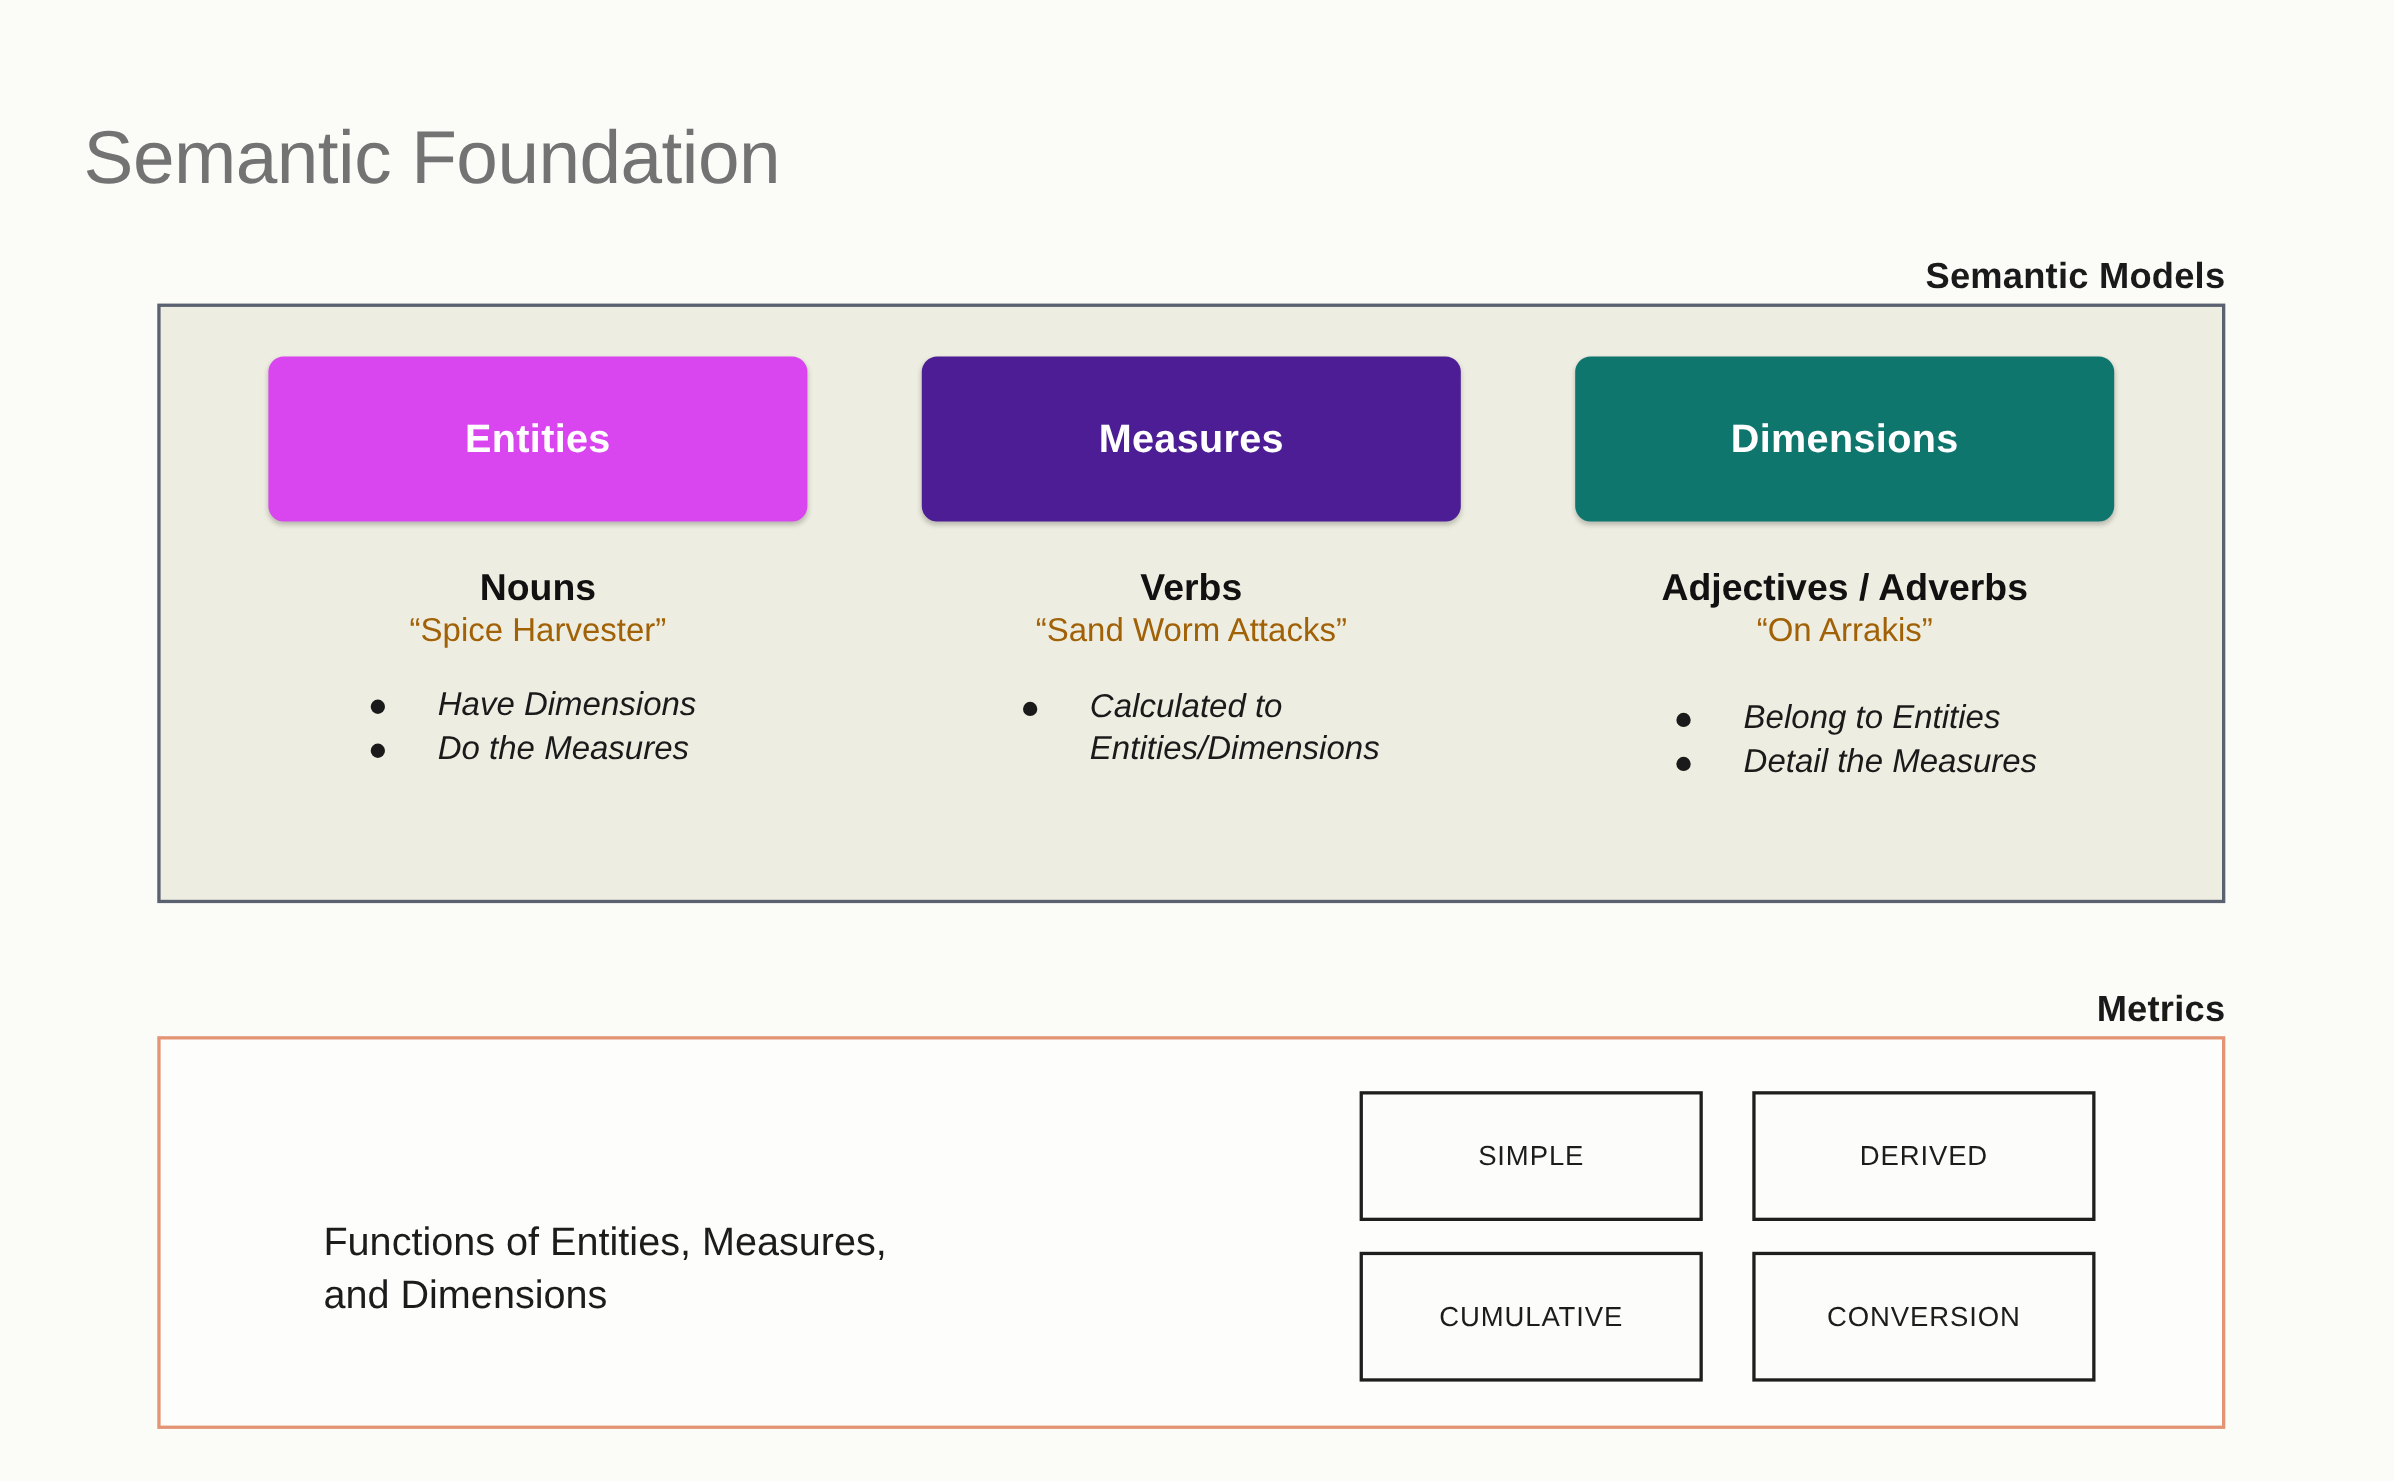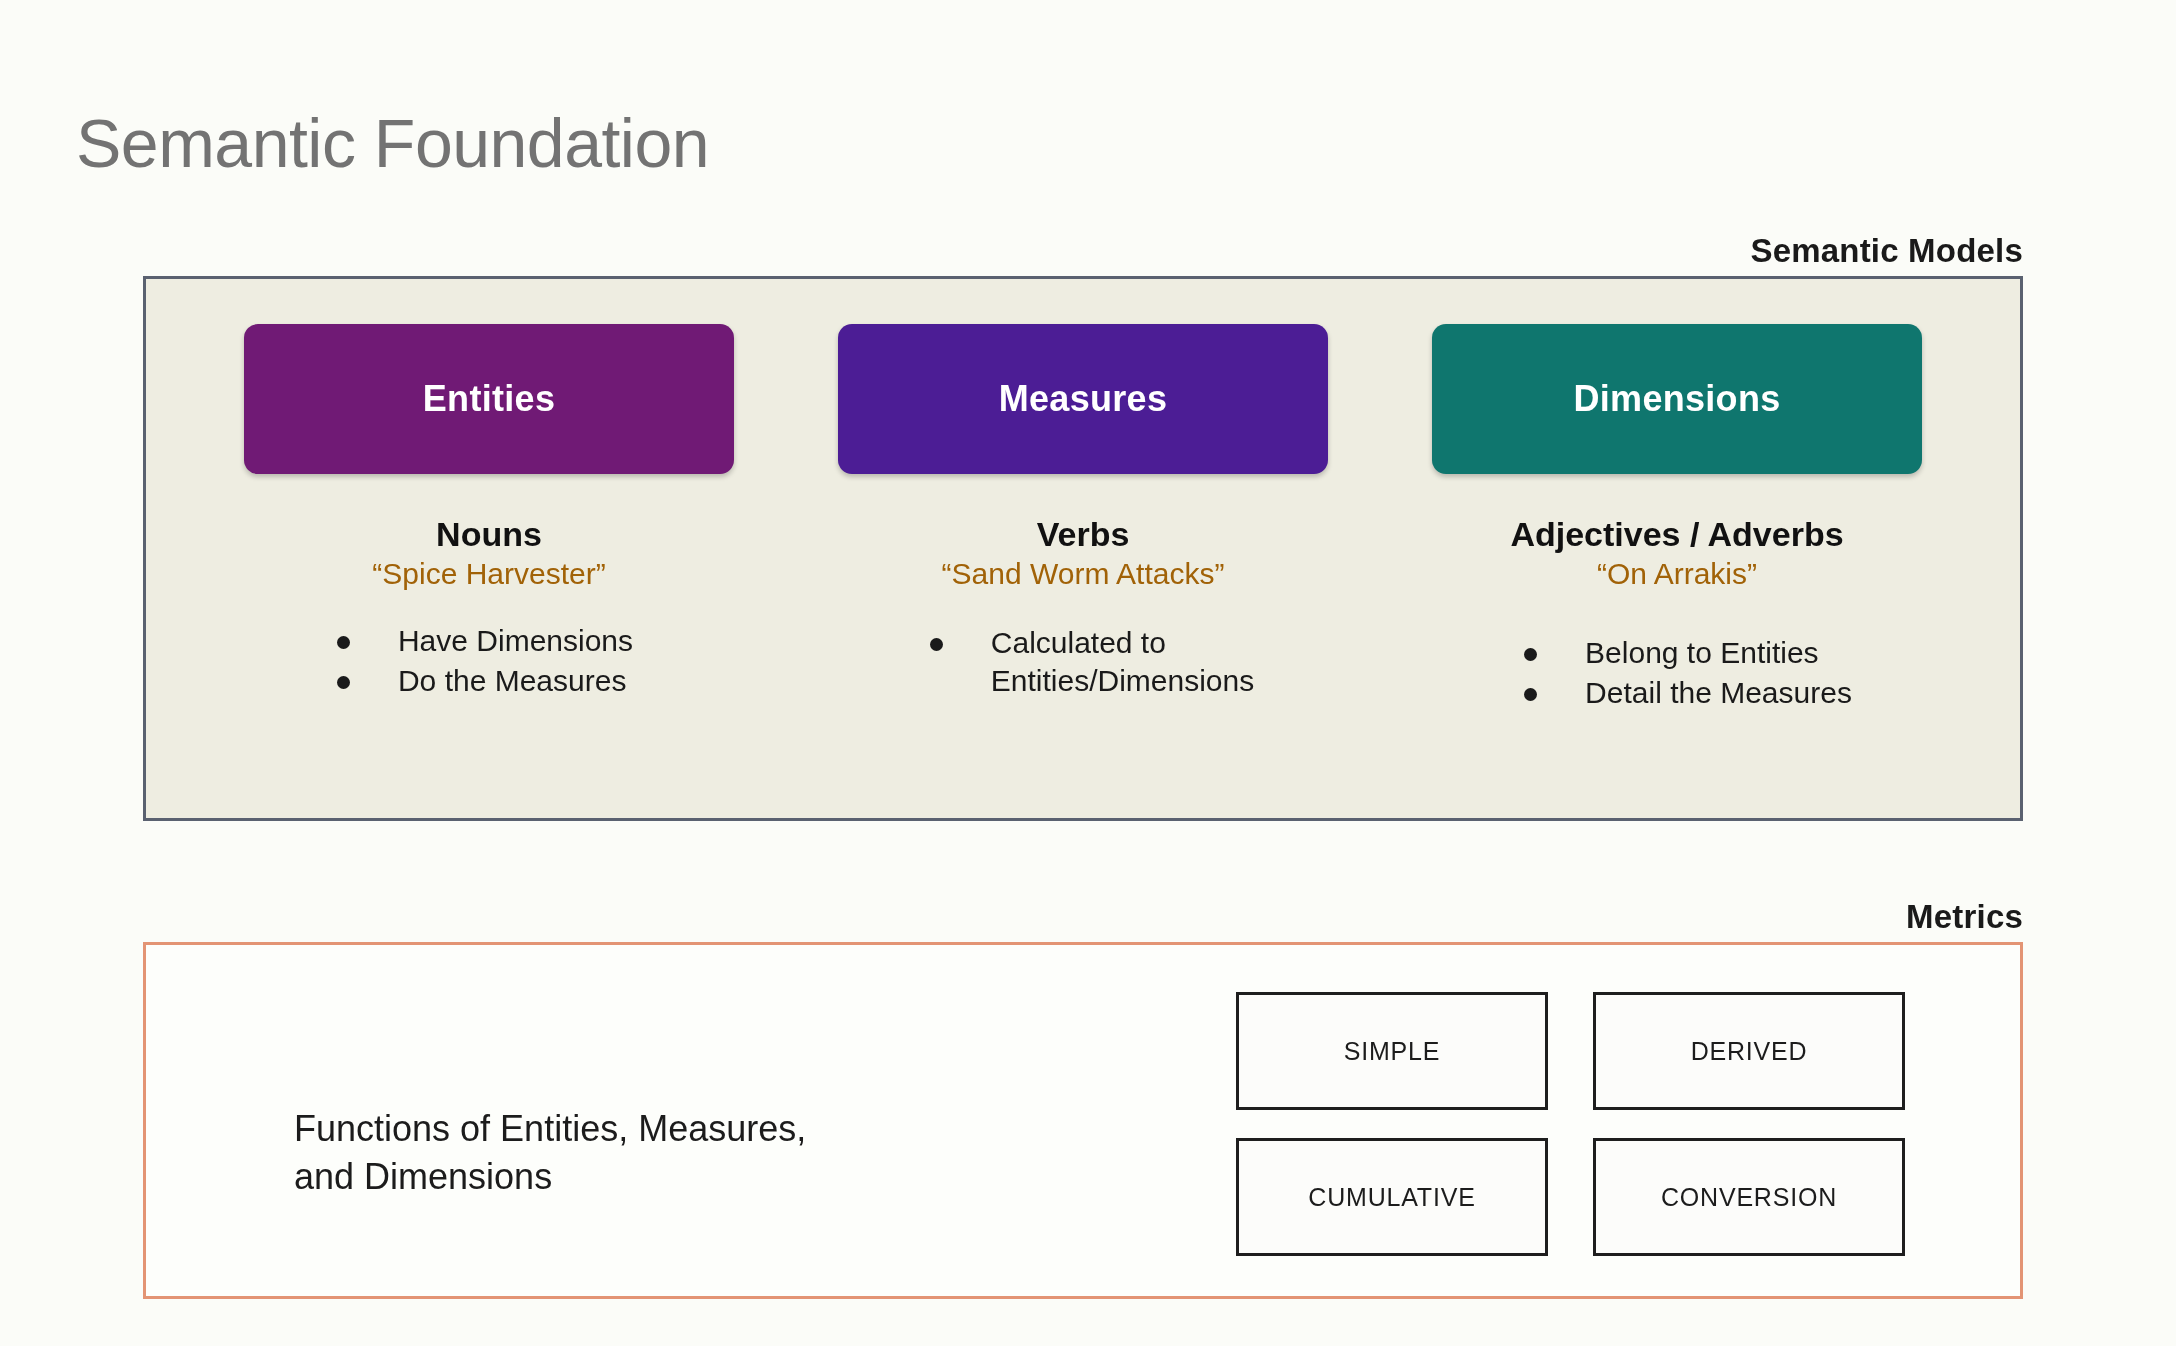--- a/index.html
+++ b/index.html
@@ -102,20 +102,21 @@
     padding: 0;
     align-self: center;
   }
   .bullets li {
     display: flex;
     align-items: flex-start;
     font-size: 30px;
     line-height: 1.28;
     color: #1a1a1a;
     margin-bottom: 2px;
+    font-style: italic;
   }
   .bullet-dot {
     flex: 0 0 auto;
     width: 13px;
     height: 13px;
     border-radius: 50%;
     background: #1a1a1a;
     margin-top: 14px;
     margin-right: 48px;
   }
@@ -175,21 +176,21 @@
 <body style="background: rgb(251, 252, 248);">
 
 <h1 class="slide-title">Semantic Foundation</h1>
 
 <section class="section" id="semantic-models-section">
   <div class="section-heading">Semantic Models</div>
 
   <div class="sm-panel" style="background: rgb(238, 237, 225); border-color: rgb(90, 97, 112);">
 
     <div class="sm-col col-entities">
-      <div class="pill" id="pill-entities" style="background: #701a75;">Entities</div>
+      <div class="pill" id="pill-entities" style="background: #d946ef;">Entities</div>
       <div class="pos-title">Nouns</div>
       <div class="pos-example">“Spice Harvester”</div>
       <ul class="bullets">
         <li>
           <span class="bullet-dot"></span>
           <span class="bullet-text">Have Dimensions</span>
         </li>
         <li>
           <span class="bullet-dot"></span>
           <span class="bullet-text">Do the Measures</span>

